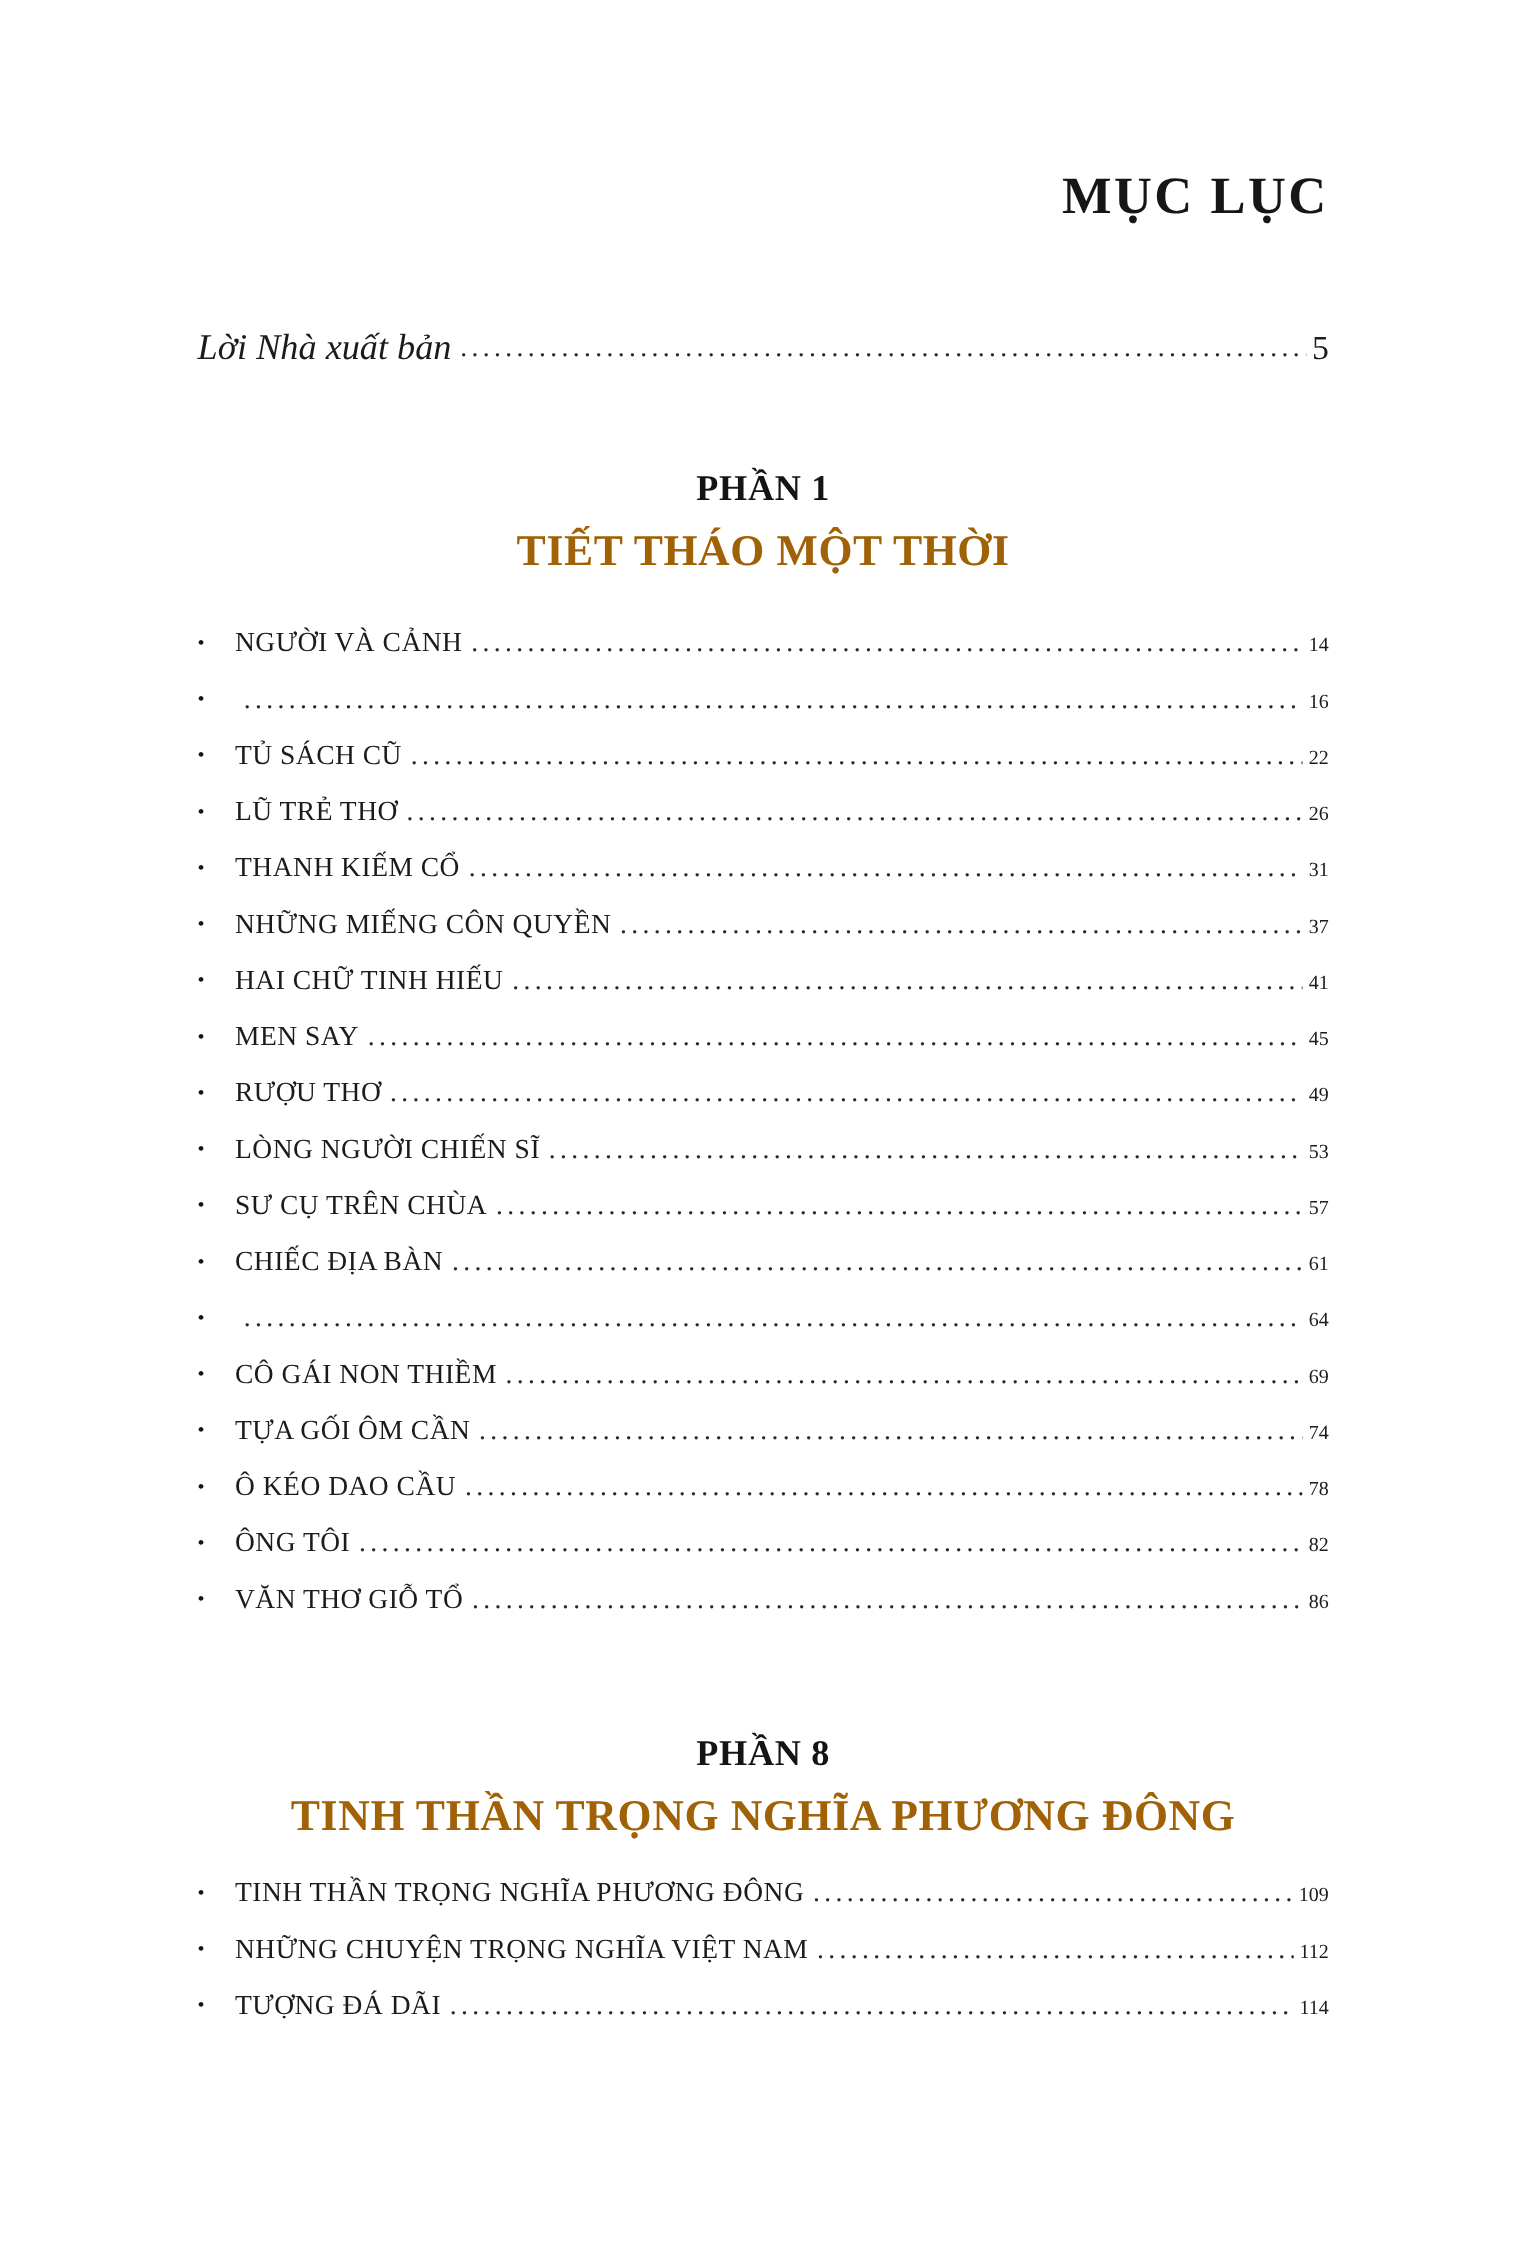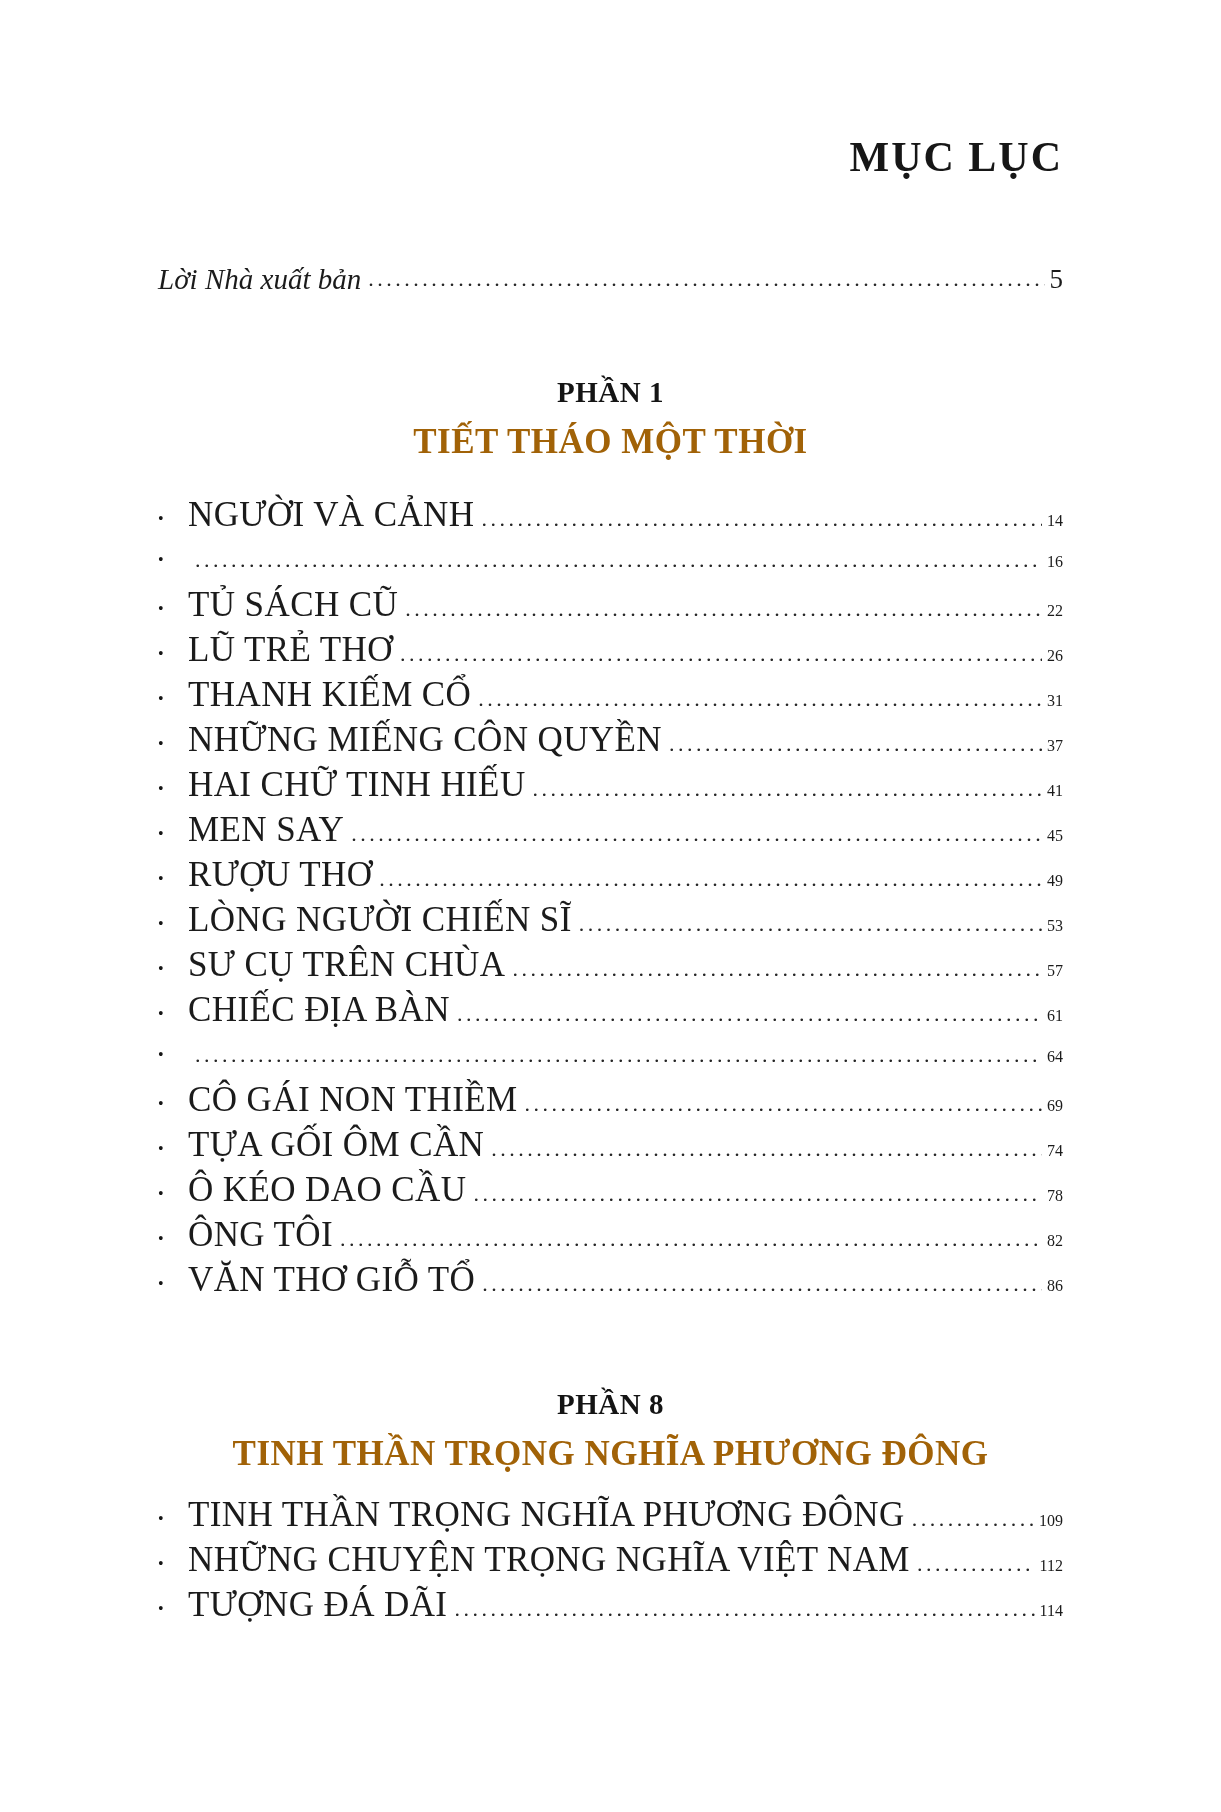--- a/index.html
+++ b/index.html
@@ -72,21 +72,21 @@
   .entry > * { line-height: 45px; }
   .bullet {
     flex: none;
     width: 30px;
     font-size: 16px;
     position: relative;
     top: -2px;
     color: #161616;
   }
   .entry .label {
-    font-size: 35px;
+    font-size: 22px;
     letter-spacing: 0.4px;
     white-space: nowrap;
   }
   .dots {
     flex: 1 1 auto;
     overflow: hidden;
     white-space: nowrap;
     margin: 0 5px 0 7px;
     min-width: 20px;
   }

